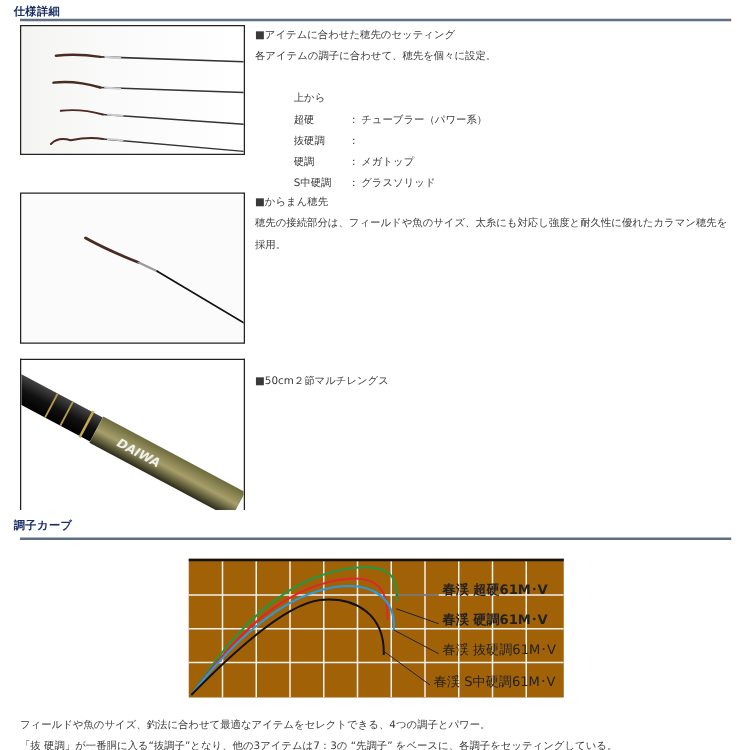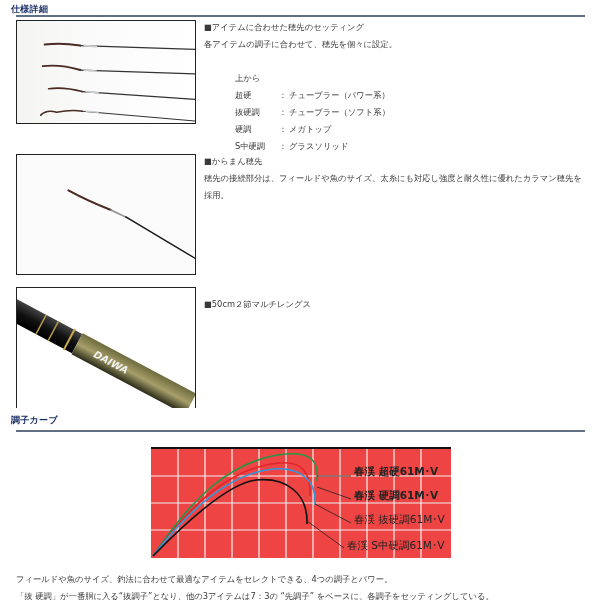--- a/index.html
+++ b/index.html
@@ -29,21 +29,21 @@
     .desc .heading { display: block; }
     .desc .body { display: block; }
     .desc .body2 { display: block; line-height: 17px; }
     .spec-list { margin-top: 17px; }
     .spec-row { display: flex; height: 17px; margin-left: 31px; }
     .spec-key { width: 42px; }
     .spec-sep { width: 12px; text-align: center; }
 
     .chart-wrap {
       position: absolute; left: 151px; top: 447px; width: 300px; height: 111px;
-      background: #ef4444; border-top: 2px solid #111;
+      background: #a16207; border-top: 2px solid #111;
     }
     .chart-wrap svg { display: block; }
 
     .footer {
       position: absolute; left: 16px; top: 571px; width: 580px;
       font-size: 8.3px; line-height: 17px; color: #3a3a3a;
     }
   </style>
 </head>
 <body>
@@ -81,21 +81,20 @@
       <span>上から</span>
     </div>
     <div class="spec-row">
       <span class="spec-key">超硬</span>
       <span class="spec-sep">：</span>
       <span>チューブラー（パワー系）</span>
     </div>
     <div class="spec-row">
       <span class="spec-key">抜硬調</span>
       <span class="spec-sep">：</span>
-      <span>チューブラー（ソフト系）</span>
     </div>
     <div class="spec-row">
       <span class="spec-key">硬調</span>
       <span class="spec-sep">：</span>
       <span>メガトップ</span>
     </div>
     <div class="spec-row">
       <span class="spec-key">S中硬調</span>
       <span class="spec-sep">：</span>
       <span>グラスソリッド</span>

